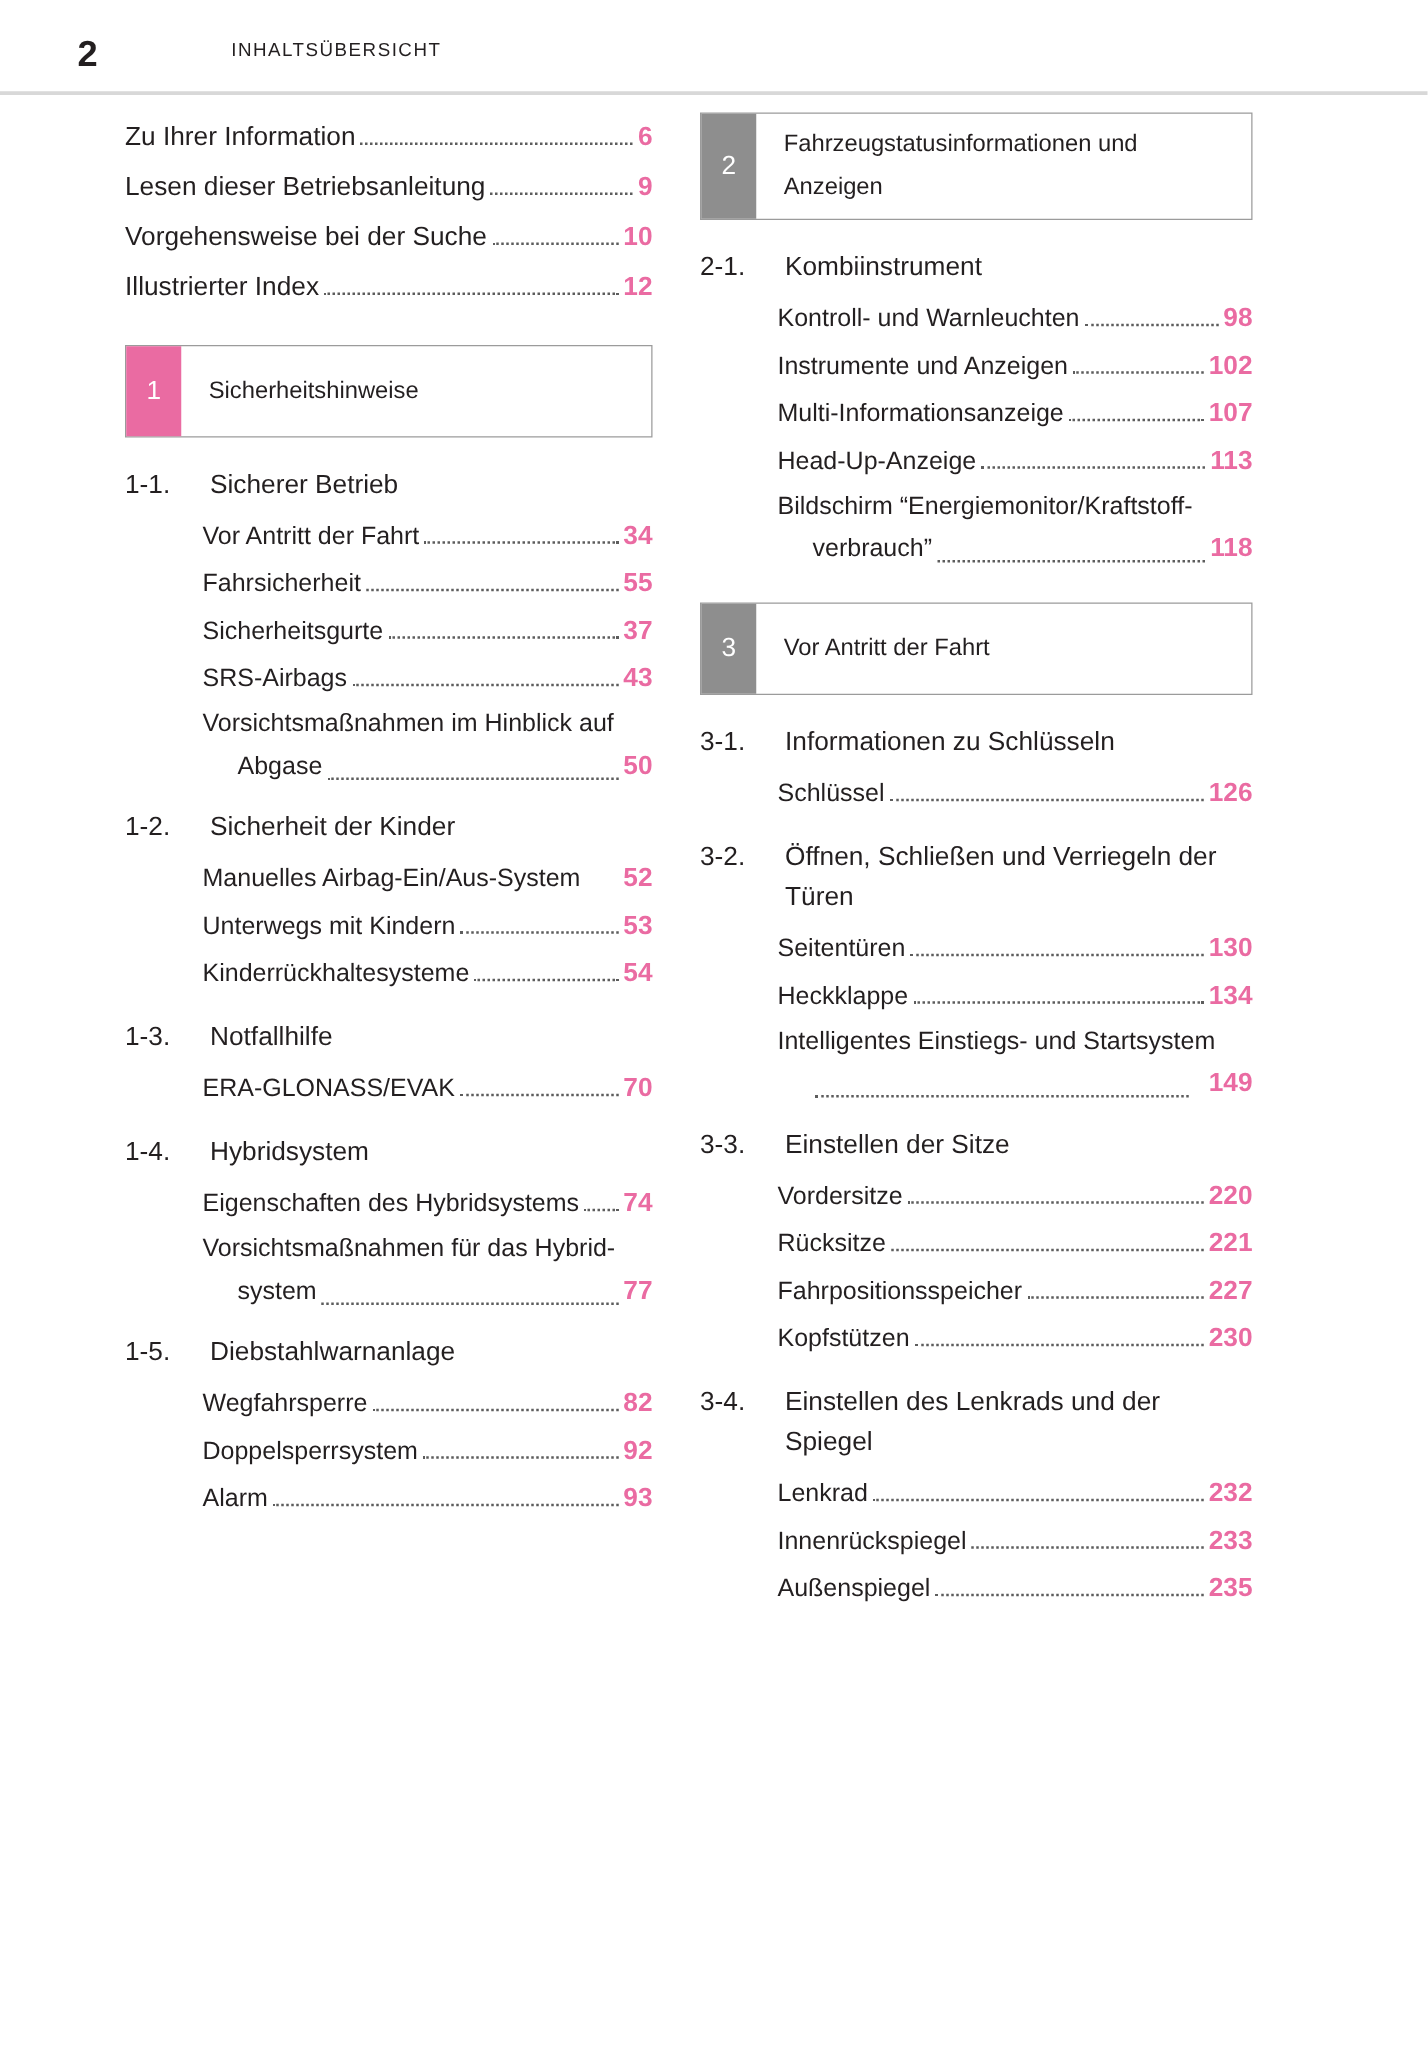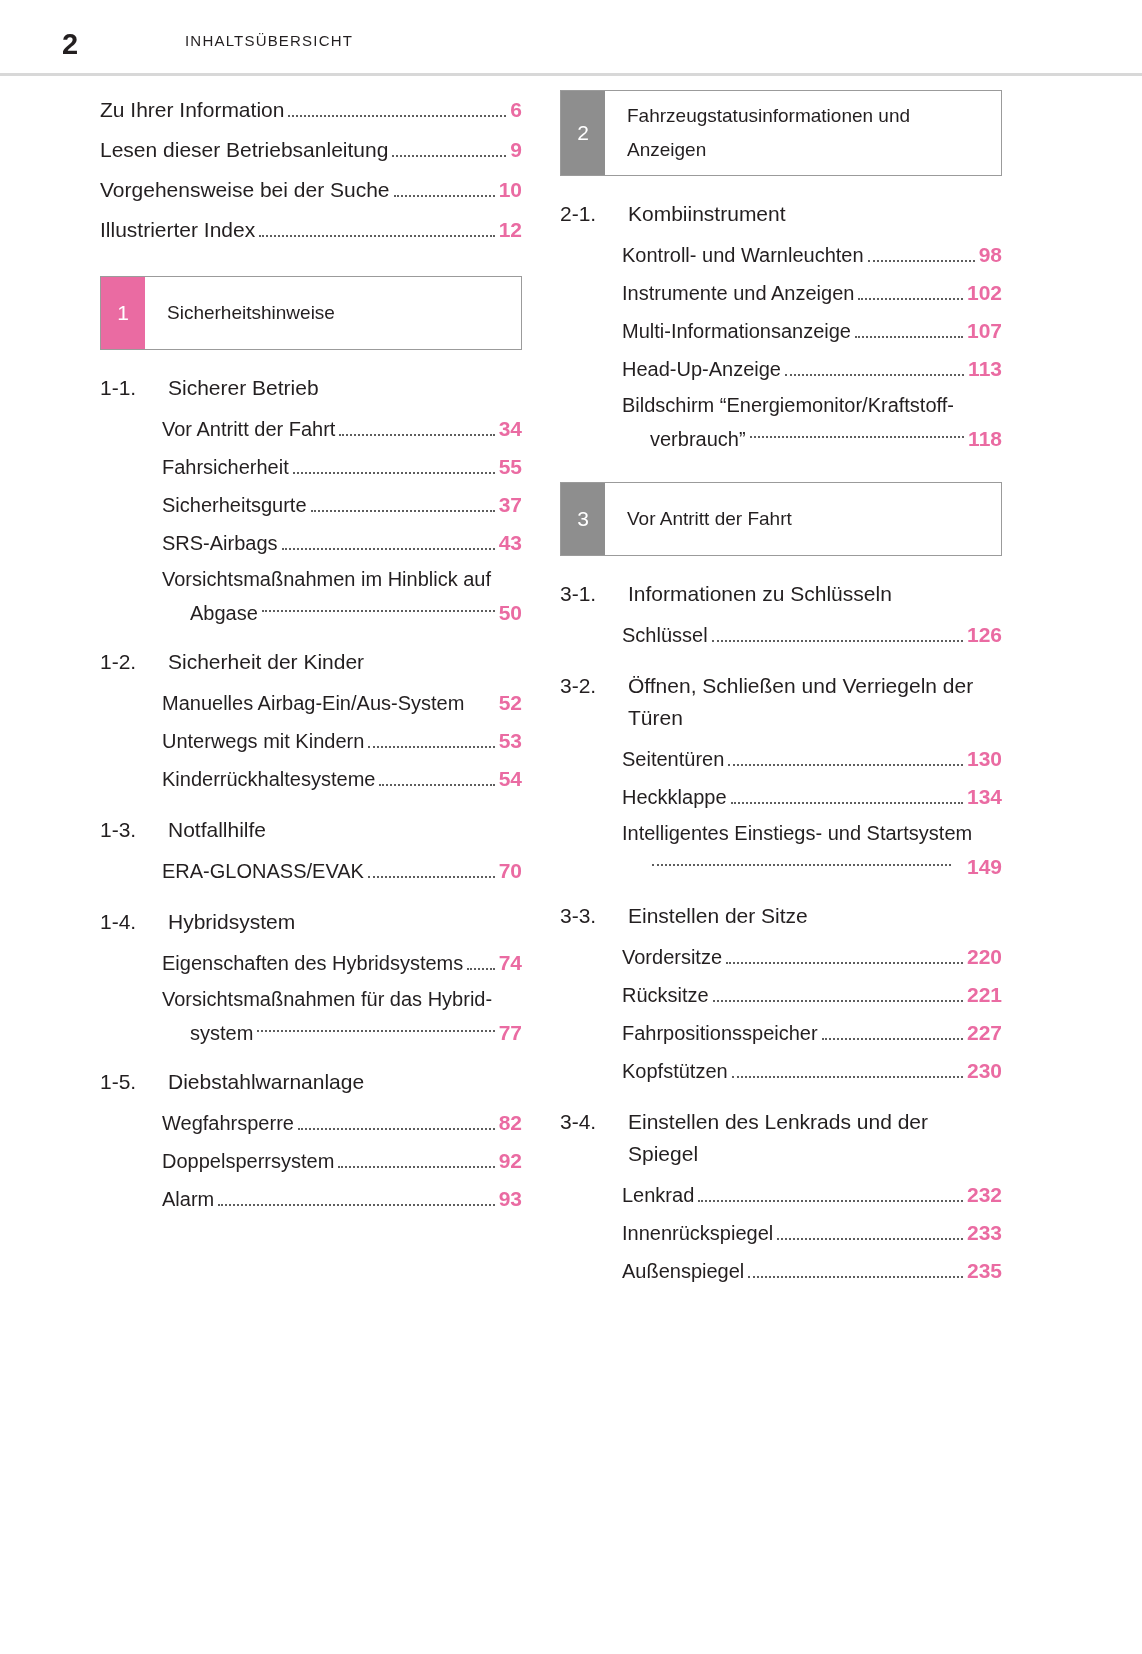--- a/index.html
+++ b/index.html
@@ -167,21 +167,21 @@
   .entry.wrap {
     display: block;
     white-space: normal;
     line-height: 34px;
   }
   .entry.wrap .firstline {
     display: block;
   }
   .entry.wrap .secondline {
     display: flex;
-    align-items: center;
+    align-items: flex-end;
     margin-left: 28px;
     white-space: nowrap;
   }
   .entry.noindent-second .secondline {
     margin-left: 14px;
     gap: 12px;
   }
 </style>
 </head>
 <body>

